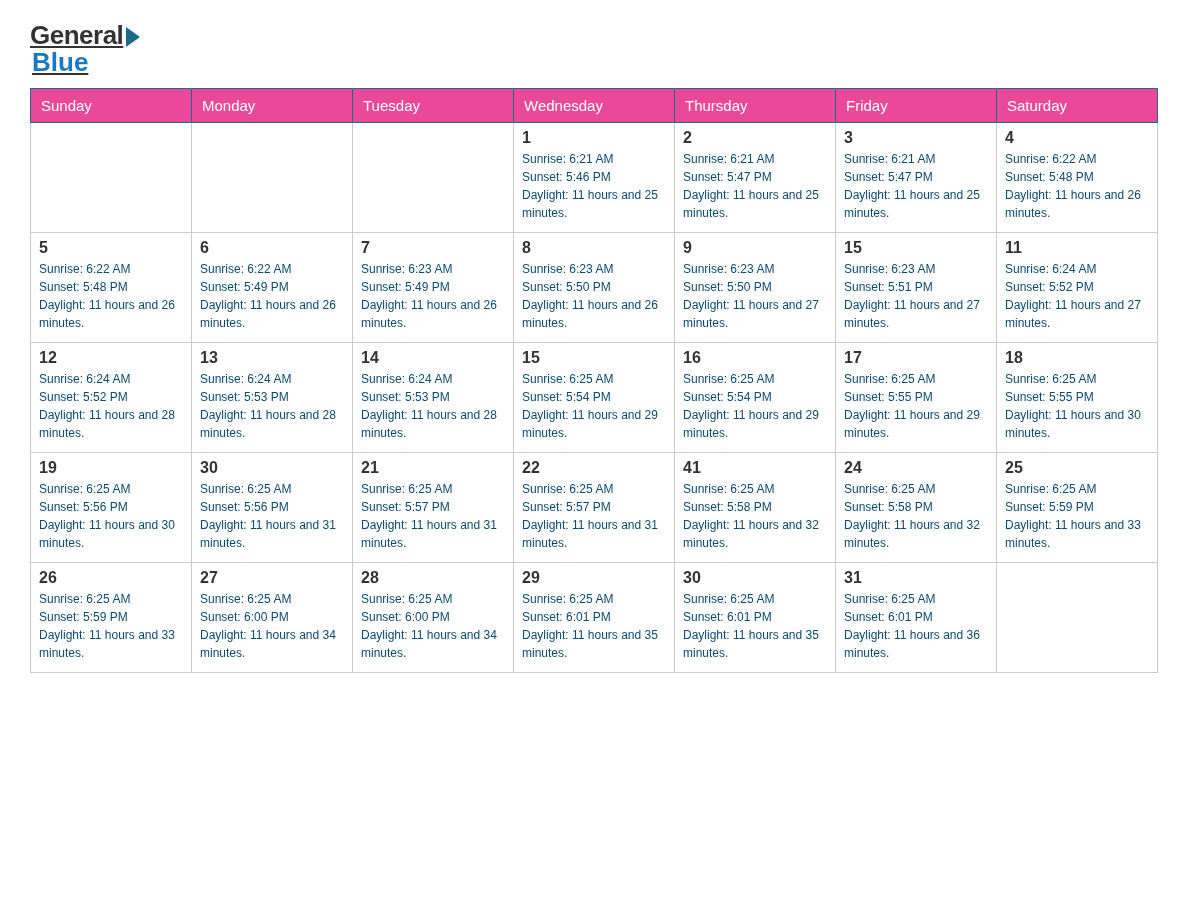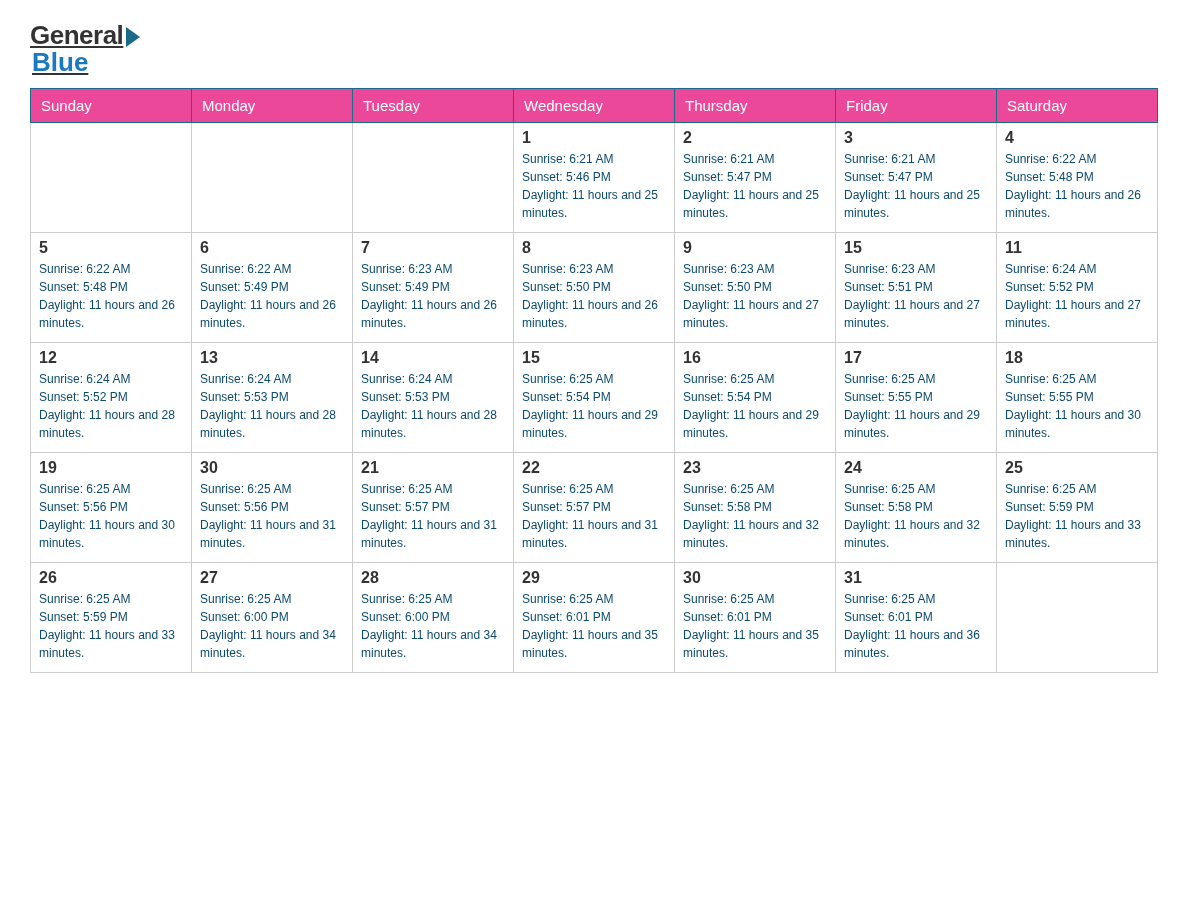--- a/index.html
+++ b/index.html
@@ -226,21 +226,21 @@
         </td>
         <td>
           <div class="day-number">21</div>
           <div class="day-info">Sunrise: 6:25 AM<br>Sunset: 5:57 PM<br>Daylight: 11 hours and 31 minutes.</div>
         </td>
         <td>
           <div class="day-number">22</div>
           <div class="day-info">Sunrise: 6:25 AM<br>Sunset: 5:57 PM<br>Daylight: 11 hours and 31 minutes.</div>
         </td>
         <td>
-          <div class="day-number">23</div>
+          <div class="day-number">41</div>
           <div class="day-info">Sunrise: 6:25 AM<br>Sunset: 5:58 PM<br>Daylight: 11 hours and 32 minutes.</div>
         </td>
         <td>
           <div class="day-number">24</div>
           <div class="day-info">Sunrise: 6:25 AM<br>Sunset: 5:58 PM<br>Daylight: 11 hours and 32 minutes.</div>
         </td>
         <td>
           <div class="day-number">25</div>
           <div class="day-info">Sunrise: 6:25 AM<br>Sunset: 5:59 PM<br>Daylight: 11 hours and 33 minutes.</div>
         </td>

